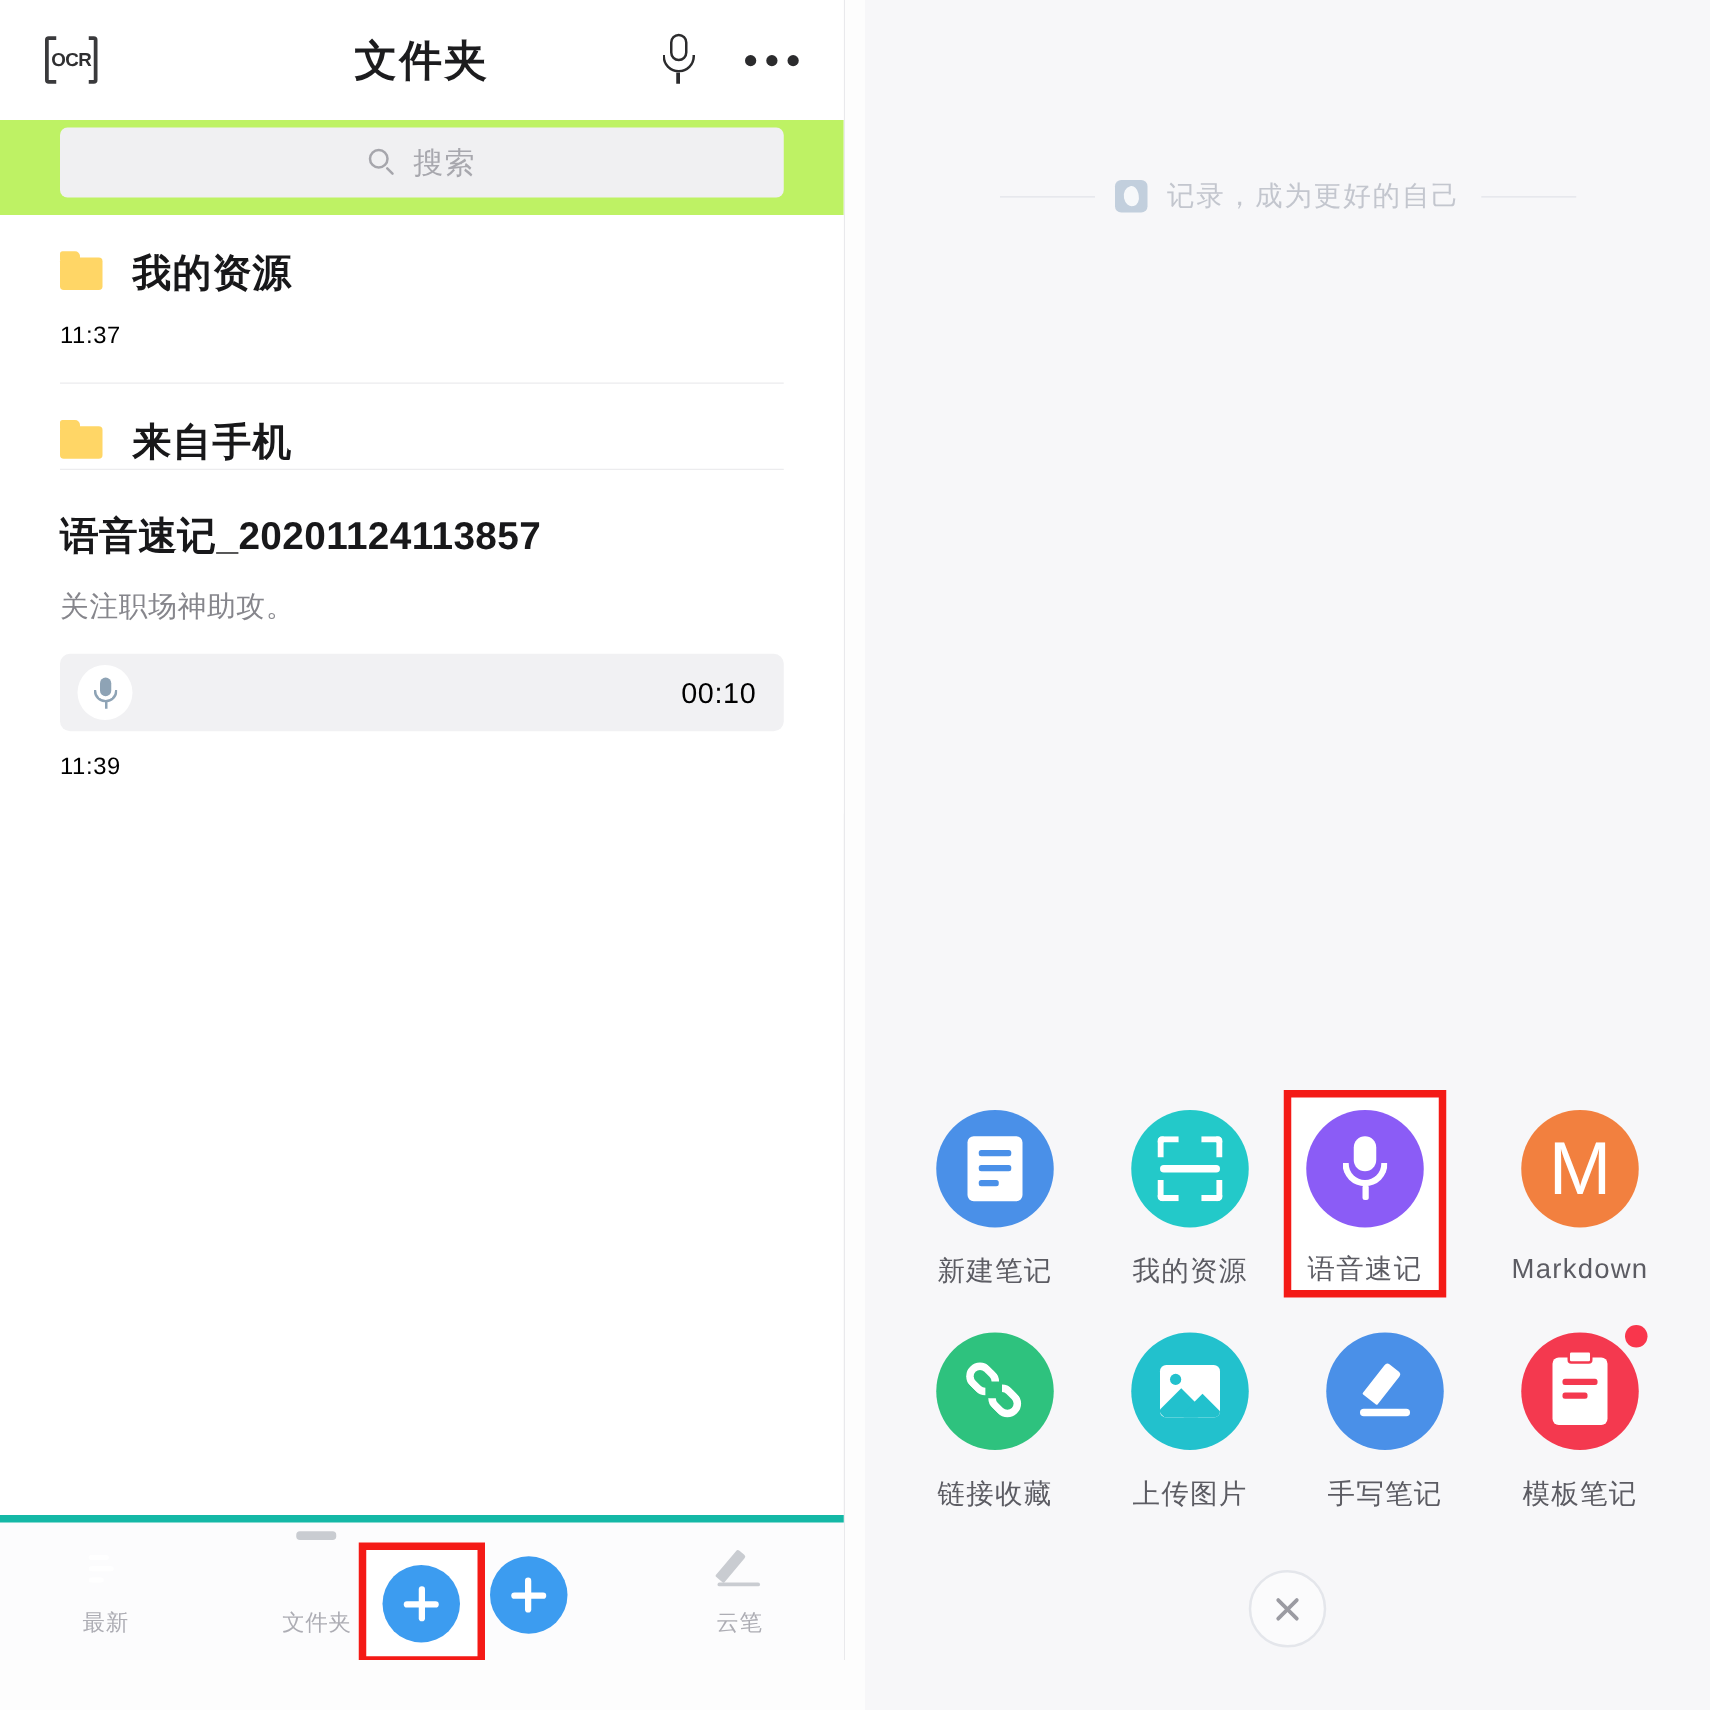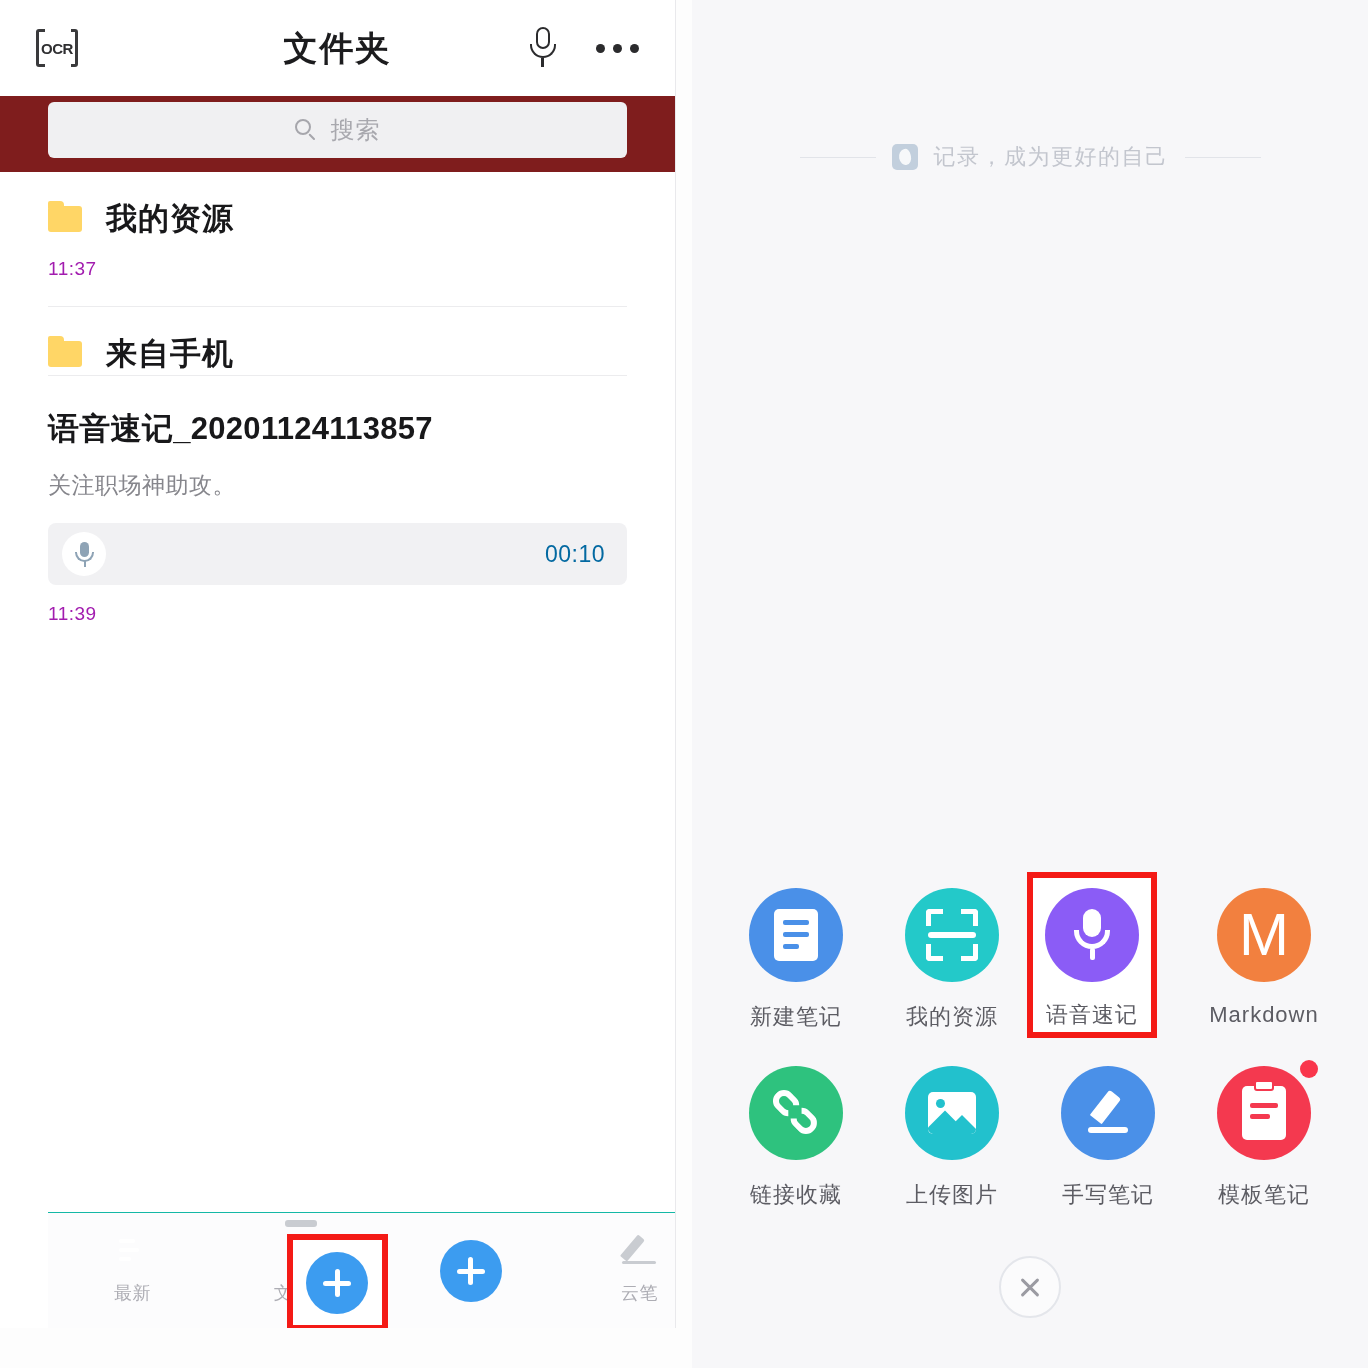--- a/index.html
+++ b/index.html
@@ -101,21 +101,21 @@
     position: absolute; left: 11px; top: 31px;
     width: 2.5px; height: 9px; background: #2b2b2d;
   }
   .dots-icon { display: flex; gap: 8px; align-items: center; }
   .dots-icon i {
     width: 9px; height: 9px; border-radius: 50%; background: #2b2b2d;
     display: block;
   }
 
   
-  .search-wrap { padding: 6px 48px 14px 48px; background: #7f1d1d; }
+  .search-wrap { padding: 6px 48px 14px 48px; background: #bef264; }
   .search-bar {
     height: 56px;
     background: #f0f0f2;
     border-radius: 6px;
     display: flex; align-items: center; justify-content: center;
     gap: 14px;
   }
   .search-icon {
     width: 22px; height: 22px; position: relative; display: block;
   }
@@ -151,21 +151,21 @@
     position: absolute; left: 0; top: -5px;
     width: 16px; height: 7px;
     background: #ffd666;
     border-radius: 2px 4px 0 0;
   }
   .folder-name {
     font-size: 31px; font-weight: 700; color: #18181a;
     letter-spacing: 1px;
   }
   .row-time {
-    font-size: 19px; color: #a21caf;
+    font-size: 19px; color: #000000;
     padding: 18px 0 26px 0;
     letter-spacing: 0.5px;
   }
   .divider { height: 1px; background: #ececee; margin: 0 48px; }
 
   .note-title {
     font-size: 31px; font-weight: 700; color: #18181a;
     padding-top: 32px; letter-spacing: 0.3px;
   }
   .note-sub {
@@ -198,33 +198,32 @@
     width: 19px; height: 10px;
     border: 2px solid #8ea3b5; border-top: none;
     border-radius: 0 0 10px 10px;
   }
   .audio-badge .m-stem {
     position: absolute; left: 21.5px; top: 29px;
     width: 2px; height: 6px; background: #8ea3b5;
   }
   .audio-dur {
     margin-left: auto;
-    font-size: 23px; color: #0369a1;
+    font-size: 23px; color: #000000;
     letter-spacing: 0.5px;
   }
 
   
   .lp-nav {
     position: absolute; left: 0; bottom: 0;
     width: 676px; height: 116px;
     background: #fcfcfd;
-    border-top: 1px solid #14b8a6;
+    border-top: 6px solid #14b8a6;
     display: flex; align-items: flex-start; justify-content: space-around;
     padding-top: 16px;
-    margin-left: 48px;
   }
   .nav-item {
     width: 120px;
     display: flex; flex-direction: column; align-items: center; gap: 10px;
     position: relative;
   }
   .nav-label { font-size: 18px; color: #adadb4; letter-spacing: 0.5px; }
   .nav-ico { width: 42px; height: 42px; position: relative; }
 
   .ico-latest {

